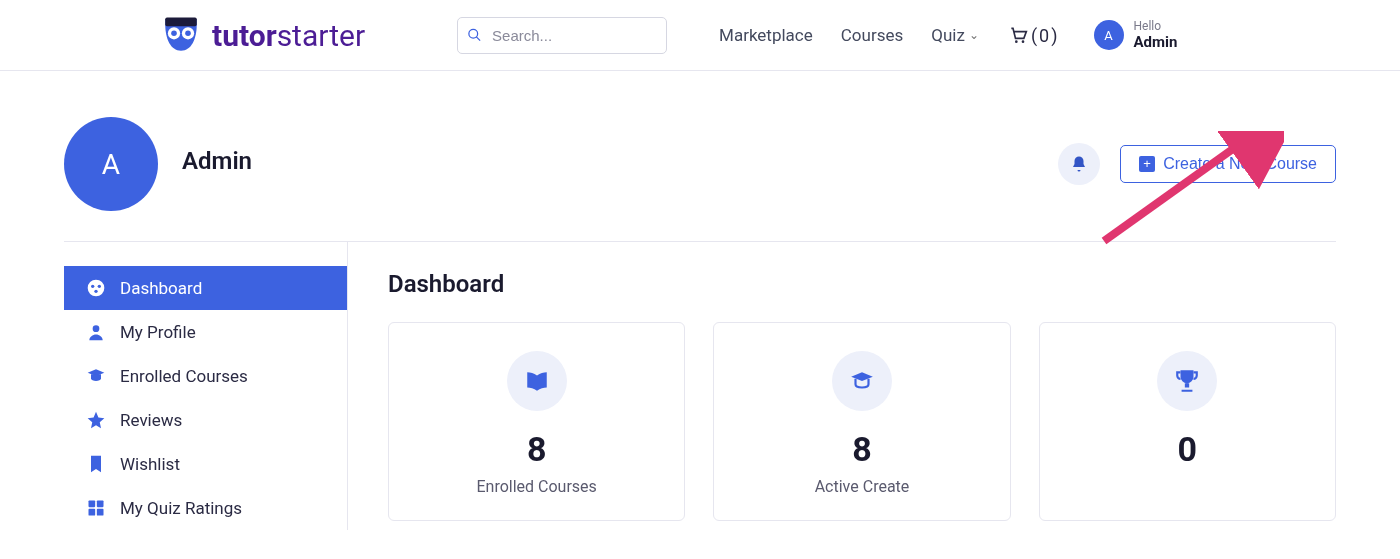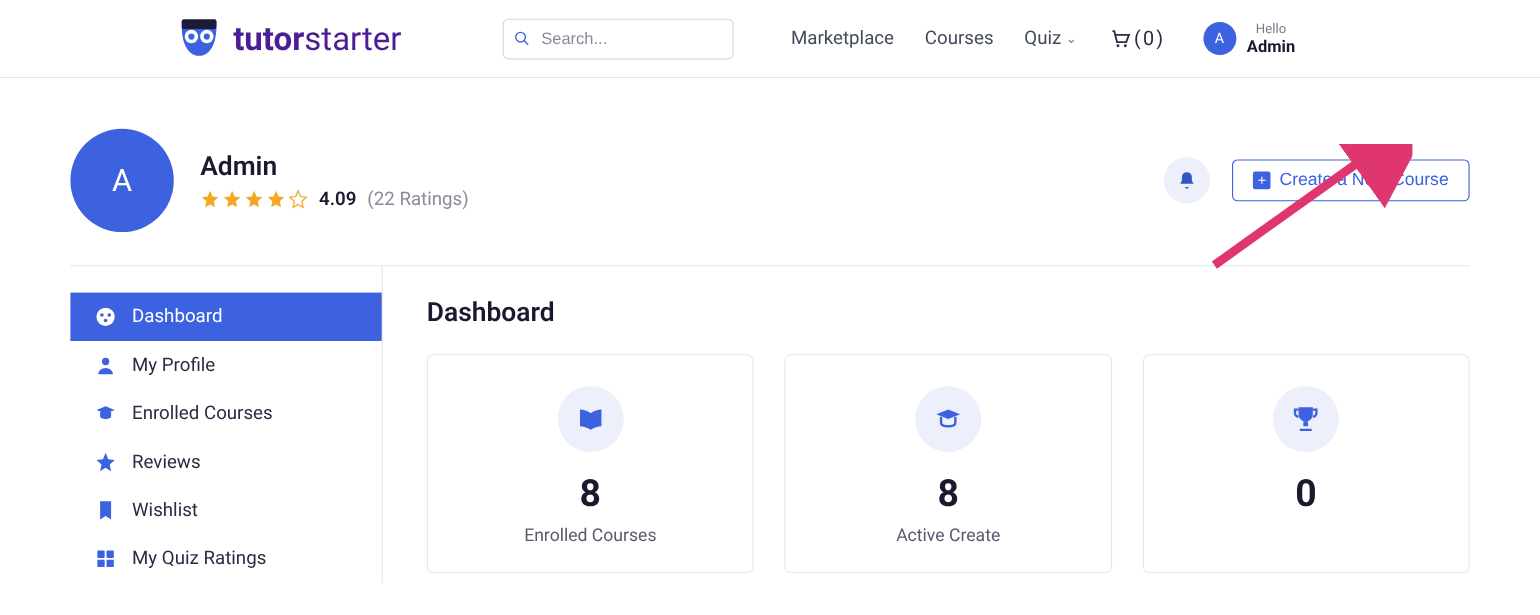--- a/index.html
+++ b/index.html
@@ -42,21 +42,21 @@
     position: absolute; left: 10px; top: 50%; transform: translateY(-50%);
     color: #3d62e0; width: 15px; height: 15px;
   }
   .nav { display: flex; align-items: center; gap: 28px; margin-left: 24px; font-size: 17px; color: #444a5e; }
   .nav-item { cursor: pointer; display: flex; align-items: center; gap: 4px; }
   .nav-item .chev { font-size: 12px; color: #777; }
   .cart { display: flex; align-items: center; gap: 2px; font-size: 18px; color: #2b2b44; cursor: pointer; }
   .cart-icon { width: 22px; height: 20px; fill: #2b2b44; }
   .user-area { display: flex; align-items: center; gap: 10px; margin-left: 8px; cursor: pointer; }
   .avatar-sm { width: 30px; height: 30px; border-radius: 50%; background: #3d62e0; color: #fff; display:flex; align-items:center; justify-content:center; font-size:13px; }
-  .user-text .hello { font-size: 12px; color: #7a7a8a; text-align: center; }
+  .user-text .hello { font-size: 12px; color: #7a7a8a; }
   .user-text .uname { font-size: 15px; font-weight: 700; color: #1a1a2e; }
 
   
   .container { padding: 0 64px; }
   .profile-row {
     display: flex;
     align-items: center;
     padding: 46px 0 30px;
     border-bottom: 1px solid #e6e6ef;
   }
@@ -185,41 +185,20 @@
     </div>
   </div>
 </div>
 
 <div class="container">
 
   <div class="profile-row" style="position:relative;">
     <div class="avatar-lg">A</div>
     <div class="profile-info">
       <div class="pname">Admin</div>
-      <div class="rating-row">
-        <div class="stars">
-          <svg class="star" viewBox="0 0 24 24">
-              <path d="M12 2l2.9 6.9L22 9.8l-5.5 4.9L18 22l-6-3.6L6 22l1.5-7.3L2 9.8l7.1-.9z"></path>
-            </svg>
-          <svg class="star" viewBox="0 0 24 24">
-              <path d="M12 2l2.9 6.9L22 9.8l-5.5 4.9L18 22l-6-3.6L6 22l1.5-7.3L2 9.8l7.1-.9z"></path>
-            </svg>
-          <svg class="star" viewBox="0 0 24 24">
-              <path d="M12 2l2.9 6.9L22 9.8l-5.5 4.9L18 22l-6-3.6L6 22l1.5-7.3L2 9.8l7.1-.9z"></path>
-            </svg>
-          <svg class="star" viewBox="0 0 24 24">
-              <path d="M12 2l2.9 6.9L22 9.8l-5.5 4.9L18 22l-6-3.6L6 22l1.5-7.3L2 9.8l7.1-.9z"></path>
-            </svg>
-          <svg class="star empty" viewBox="0 0 24 24">
-              <path d="M12 2l2.9 6.9L22 9.8l-5.5 4.9L18 22l-6-3.6L6 22l1.5-7.3L2 9.8l7.1-.9z"></path>
-            </svg>
-        </div>
-        <span class="rating-num">4.09</span>
-        <span class="rating-count">(22 Ratings)</span>
-      </div>
     </div>
     <div class="profile-right">
       <div class="bell-wrap">
         <svg class="bell-icon" viewBox="0 0 24 24">
             <path d="M12 2a6 6 0 0 0-6 6v4l-2 4h16l-2-4V8a6 6 0 0 0-6-6zM10 20a2 2 0 0 0 4 0"></path>
           </svg>
       </div>
       <button class="create-btn">
         <span class="plus-box">+</span>
         <span>Create a New Course</span>

